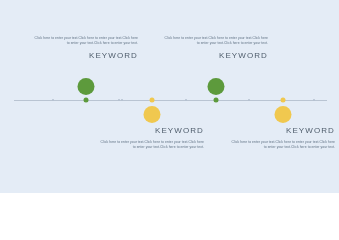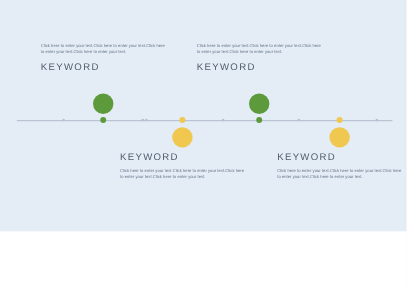--- a/index.html
+++ b/index.html
@@ -74,21 +74,21 @@
   .below .dot-small {
     width: 5px;
     height: 5px;
   }
 
   
   .caption {
     position: absolute;
     width: 104px;
     transform: translateX(-50%);
-    text-align: left;
+    text-align: right;
   }
   .caption-body {
     font-size: 3.4px;
     line-height: 5.2px;
     color: #5f7183;
     letter-spacing: 0.05px;
   }
   .caption-keyword {
     font-size: 8px;
     line-height: 11px;

